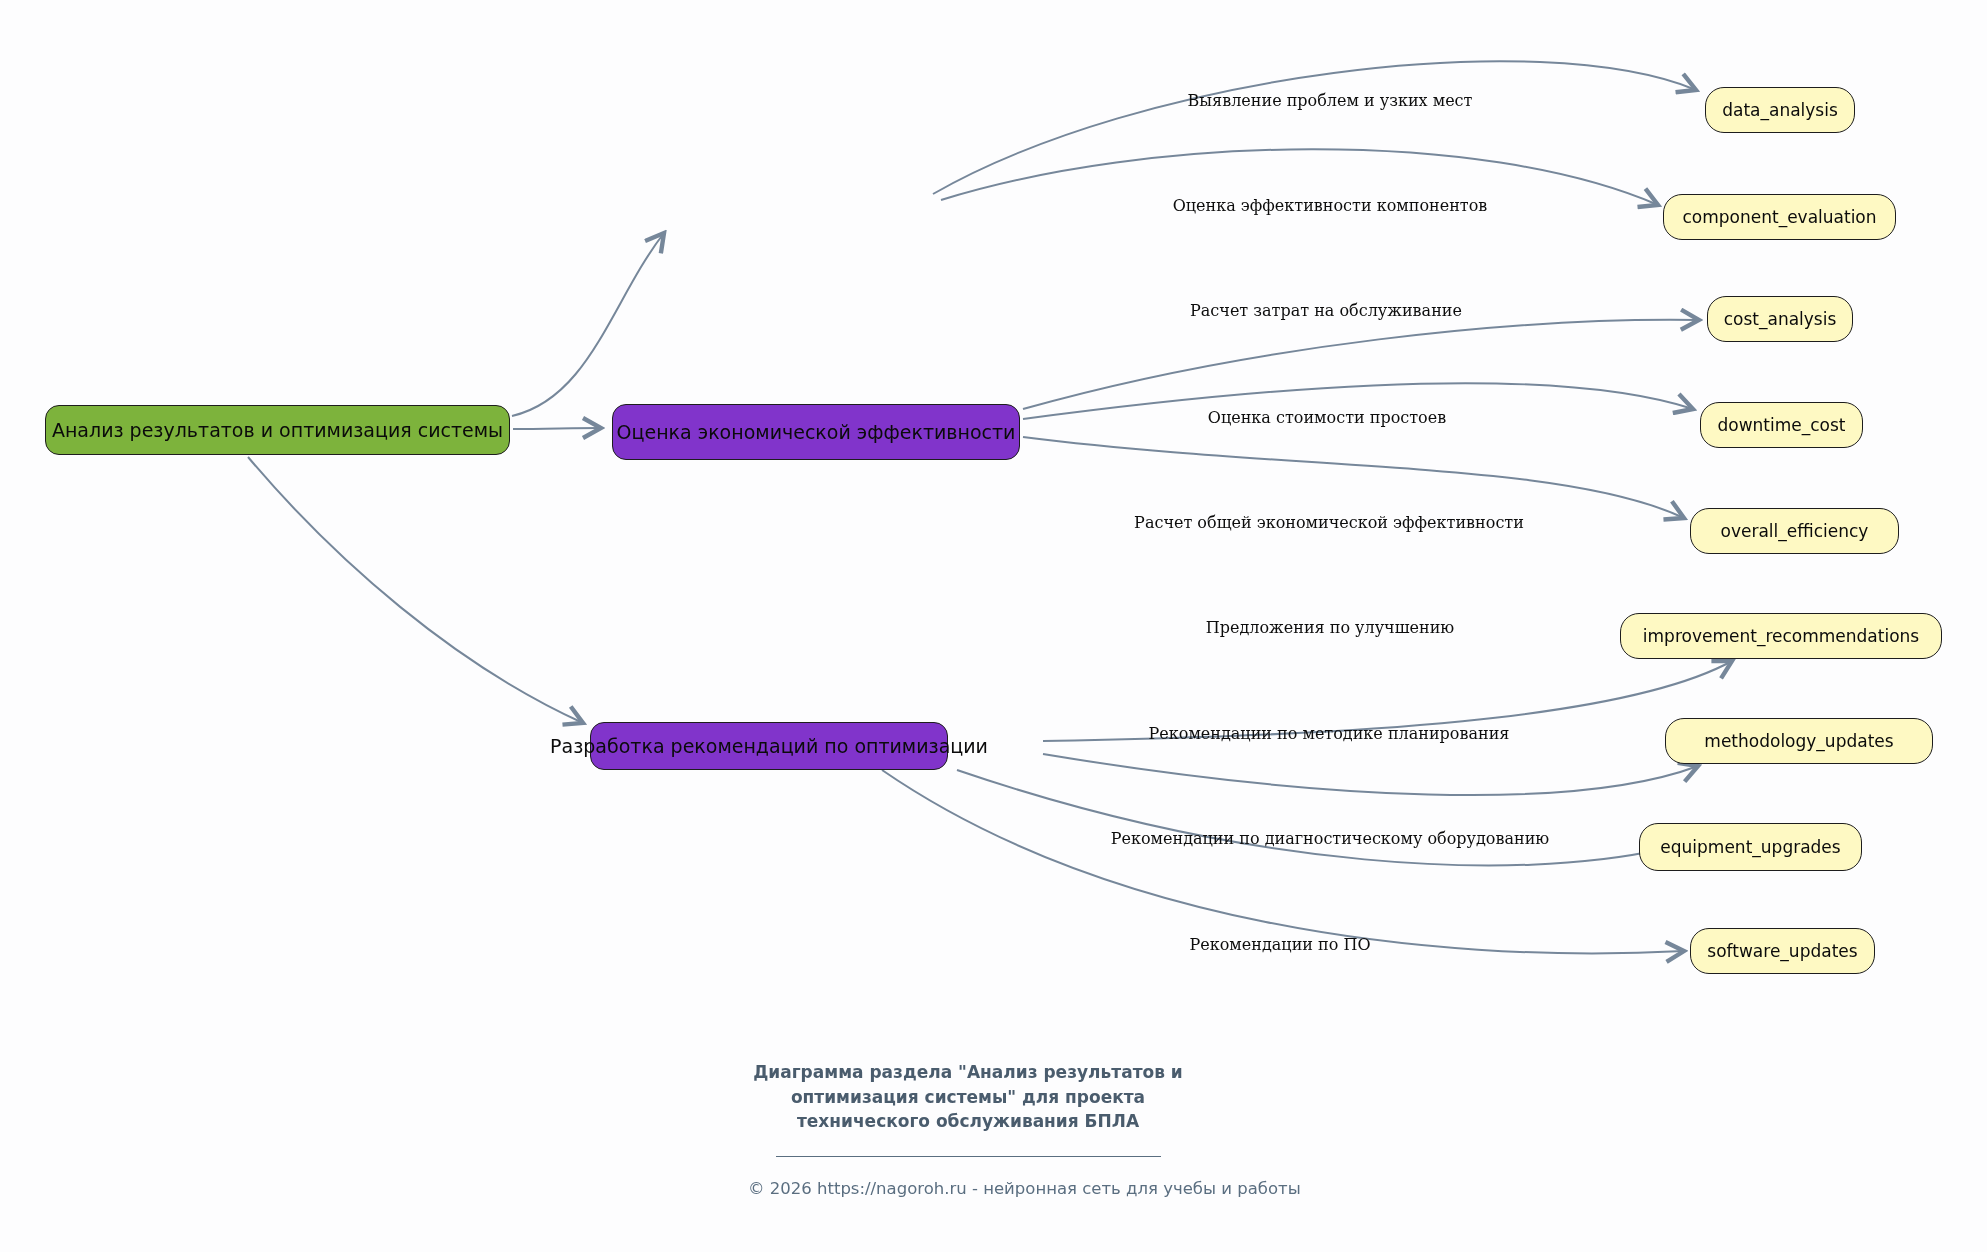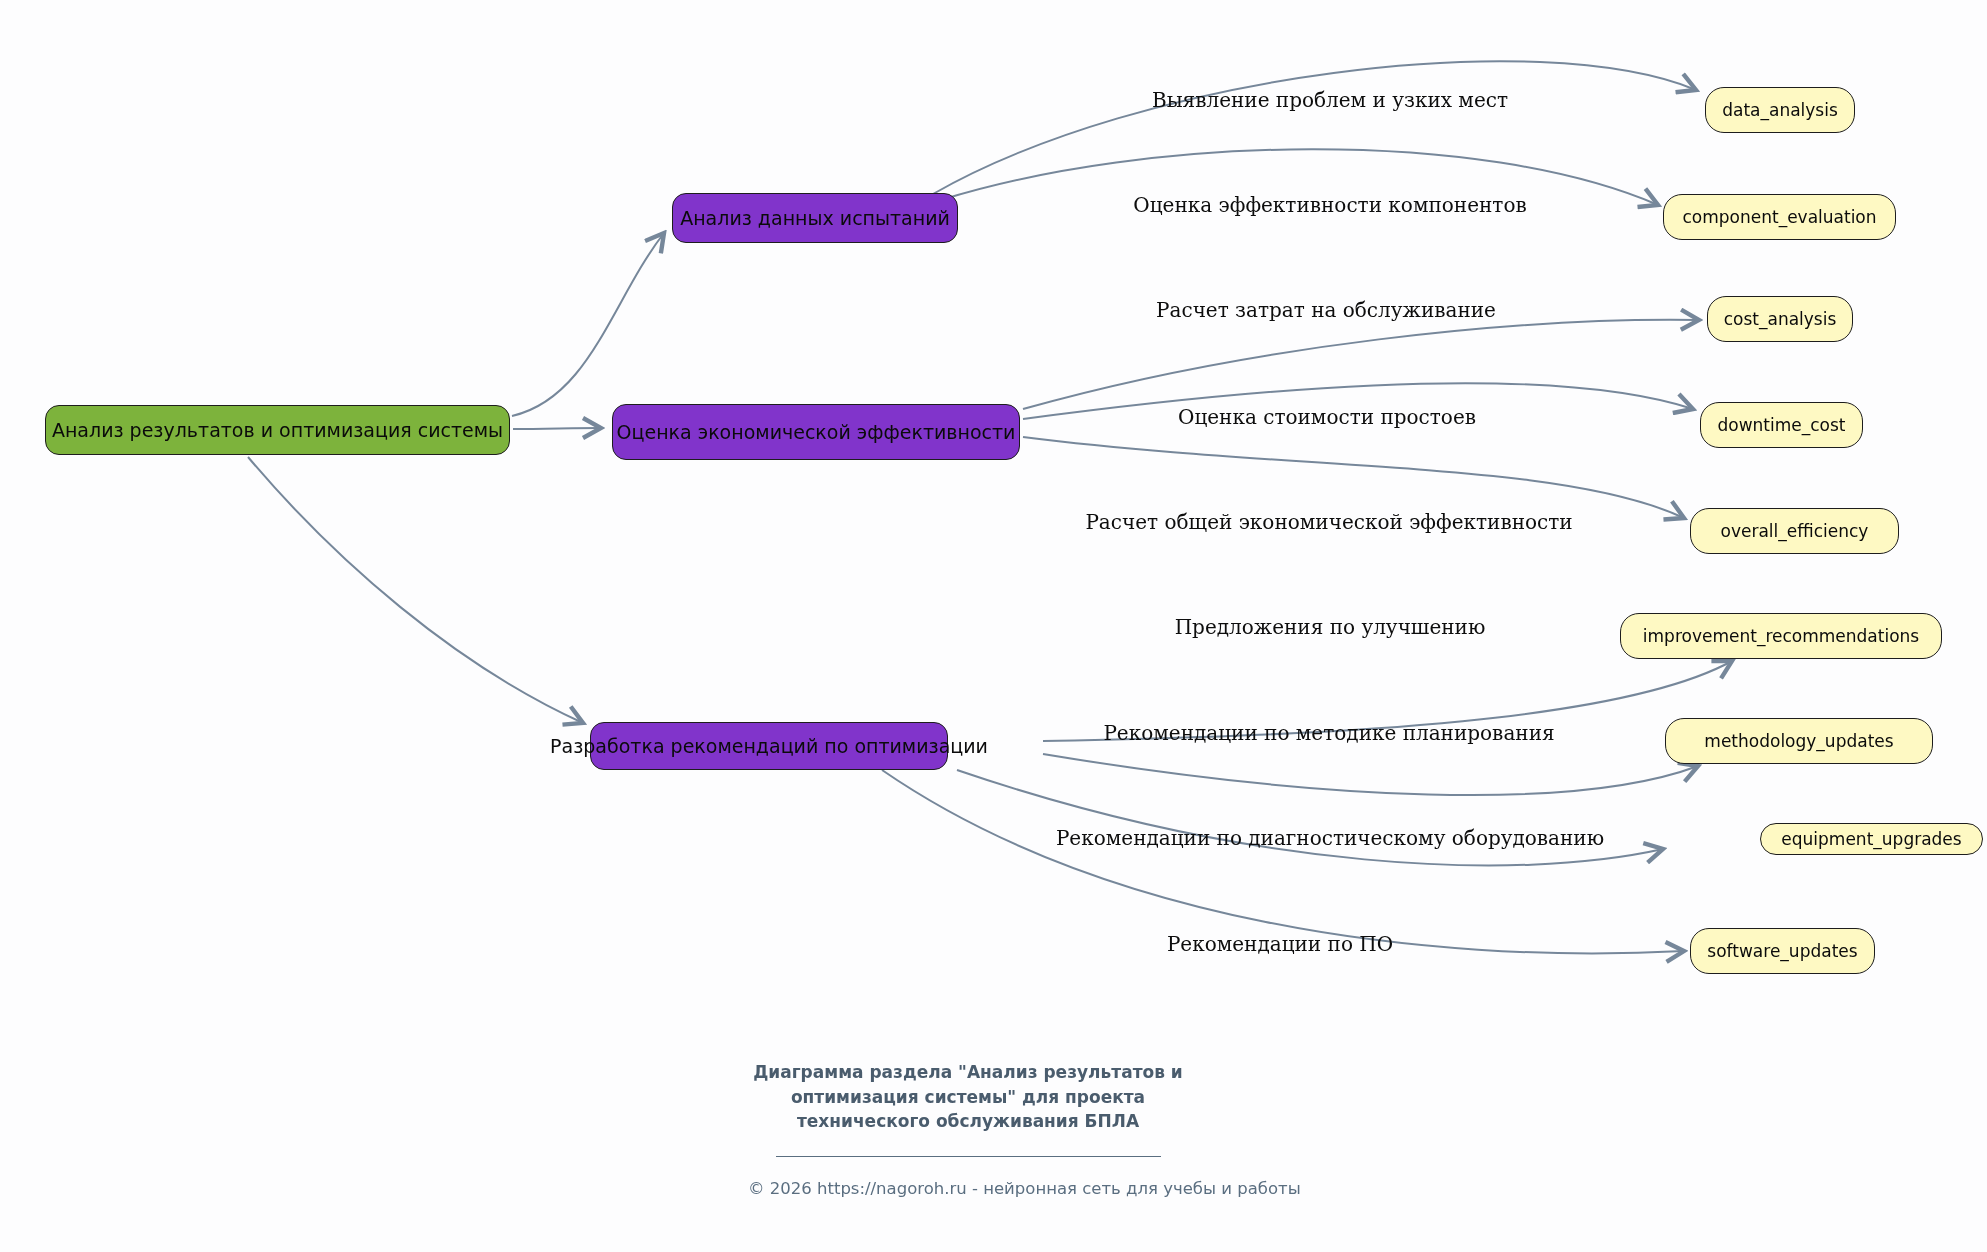--- a/index.html
+++ b/index.html
@@ -22,36 +22,36 @@
     white-space:nowrap;
   }
   .node.branch{border-radius:14px;font-size:19px;}
   .node.root{background:#7db33c;border-radius:14px;font-size:19px;}
   .node.purple{background:#8134cb;}
   .node.leaf{background:#fef9c3;border-radius:19px;font-size:17px;border-width:1.6px;}
   .edge-label{
     position:absolute;z-index:3;
     transform:translate(-50%,-50%);
     font-family:"DejaVu Serif", serif;
-    font-size:20px;color:#0d0d0d;
+    font-size:16px;color:#0d0d0d;
     white-space:nowrap;
   }
   
   .n-root{left:45px;top:405px;width:465px;height:50px;}
   .n-b1{left:672px;top:193px;width:286px;height:50px;}
   .n-b2{left:612px;top:404px;width:408px;height:56px;}
   .n-b3{left:590px;top:722px;width:358px;height:48px;}
   .n-l1{left:1705px;top:87px;width:150px;height:46px;}
   .n-l2{left:1663px;top:194px;width:233px;height:46px;}
   .n-l3{left:1707px;top:296px;width:146px;height:46px;}
   .n-l4{left:1700px;top:402px;width:163px;height:46px;}
   .n-l5{left:1690px;top:508px;width:209px;height:46px;}
   .n-l6{left:1620px;top:613px;width:322px;height:46px;}
   .n-l7{left:1665px;top:718px;width:268px;height:46px;}
-  .n-l8{left:1760px;top:823px;width:223px;height:32px;}
+  .n-l8{left:1639px;top:823px;width:223px;height:48px;}
   .n-l9{left:1690px;top:928px;width:185px;height:46px;}
   
   .el-1{left:1330px;top:100px;}
   .el-2{left:1330px;top:205px;}
   .el-3{left:1326px;top:310px;}
   .el-4{left:1327px;top:417px;}
   .el-5{left:1329px;top:522px;}
   .el-6{left:1330px;top:627px;}
   .el-7{left:1329px;top:733px;}
   .el-8{left:1330px;top:838px;}
@@ -89,21 +89,20 @@
     <path d="M1023,419 C1300,382 1560,366 1693,409" marker-end="url(#arrow)"></path>
     <path d="M1023,437 C1300,472 1560,460 1684,518" marker-end="url(#arrow)"></path>
     <path d="M1043,741 C1350,736 1625,720 1732,661" marker-end="url(#arrow)"></path>
     <path d="M1043,754 C1320,800 1575,812 1698,766" marker-end="url(#arrow)"></path>
     <path d="M957,770 C1250,870 1515,882 1663,849" marker-end="url(#arrow)"></path>
     <path d="M882,770 C1100,920 1420,965 1684,951" marker-end="url(#arrow)"></path>
   </svg>
 
   <div class="node root n-root">Анализ результатов и оптимизация системы</div>
 
-  <div class="node branch purple n-b1">Анализ данных испытаний</div>
   <div class="node branch purple n-b2">Оценка экономической эффективности</div>
   <div class="node branch purple n-b3">Разработка рекомендаций по оптимизации</div>
 
   <div class="node leaf n-l1">data_analysis</div>
   <div class="node leaf n-l2">component_evaluation</div>
   <div class="node leaf n-l3">cost_analysis</div>
   <div class="node leaf n-l4">downtime_cost</div>
   <div class="node leaf n-l5">overall_efficiency</div>
   <div class="node leaf n-l6">improvement_recommendations</div>
   <div class="node leaf n-l7">methodology_updates</div>

